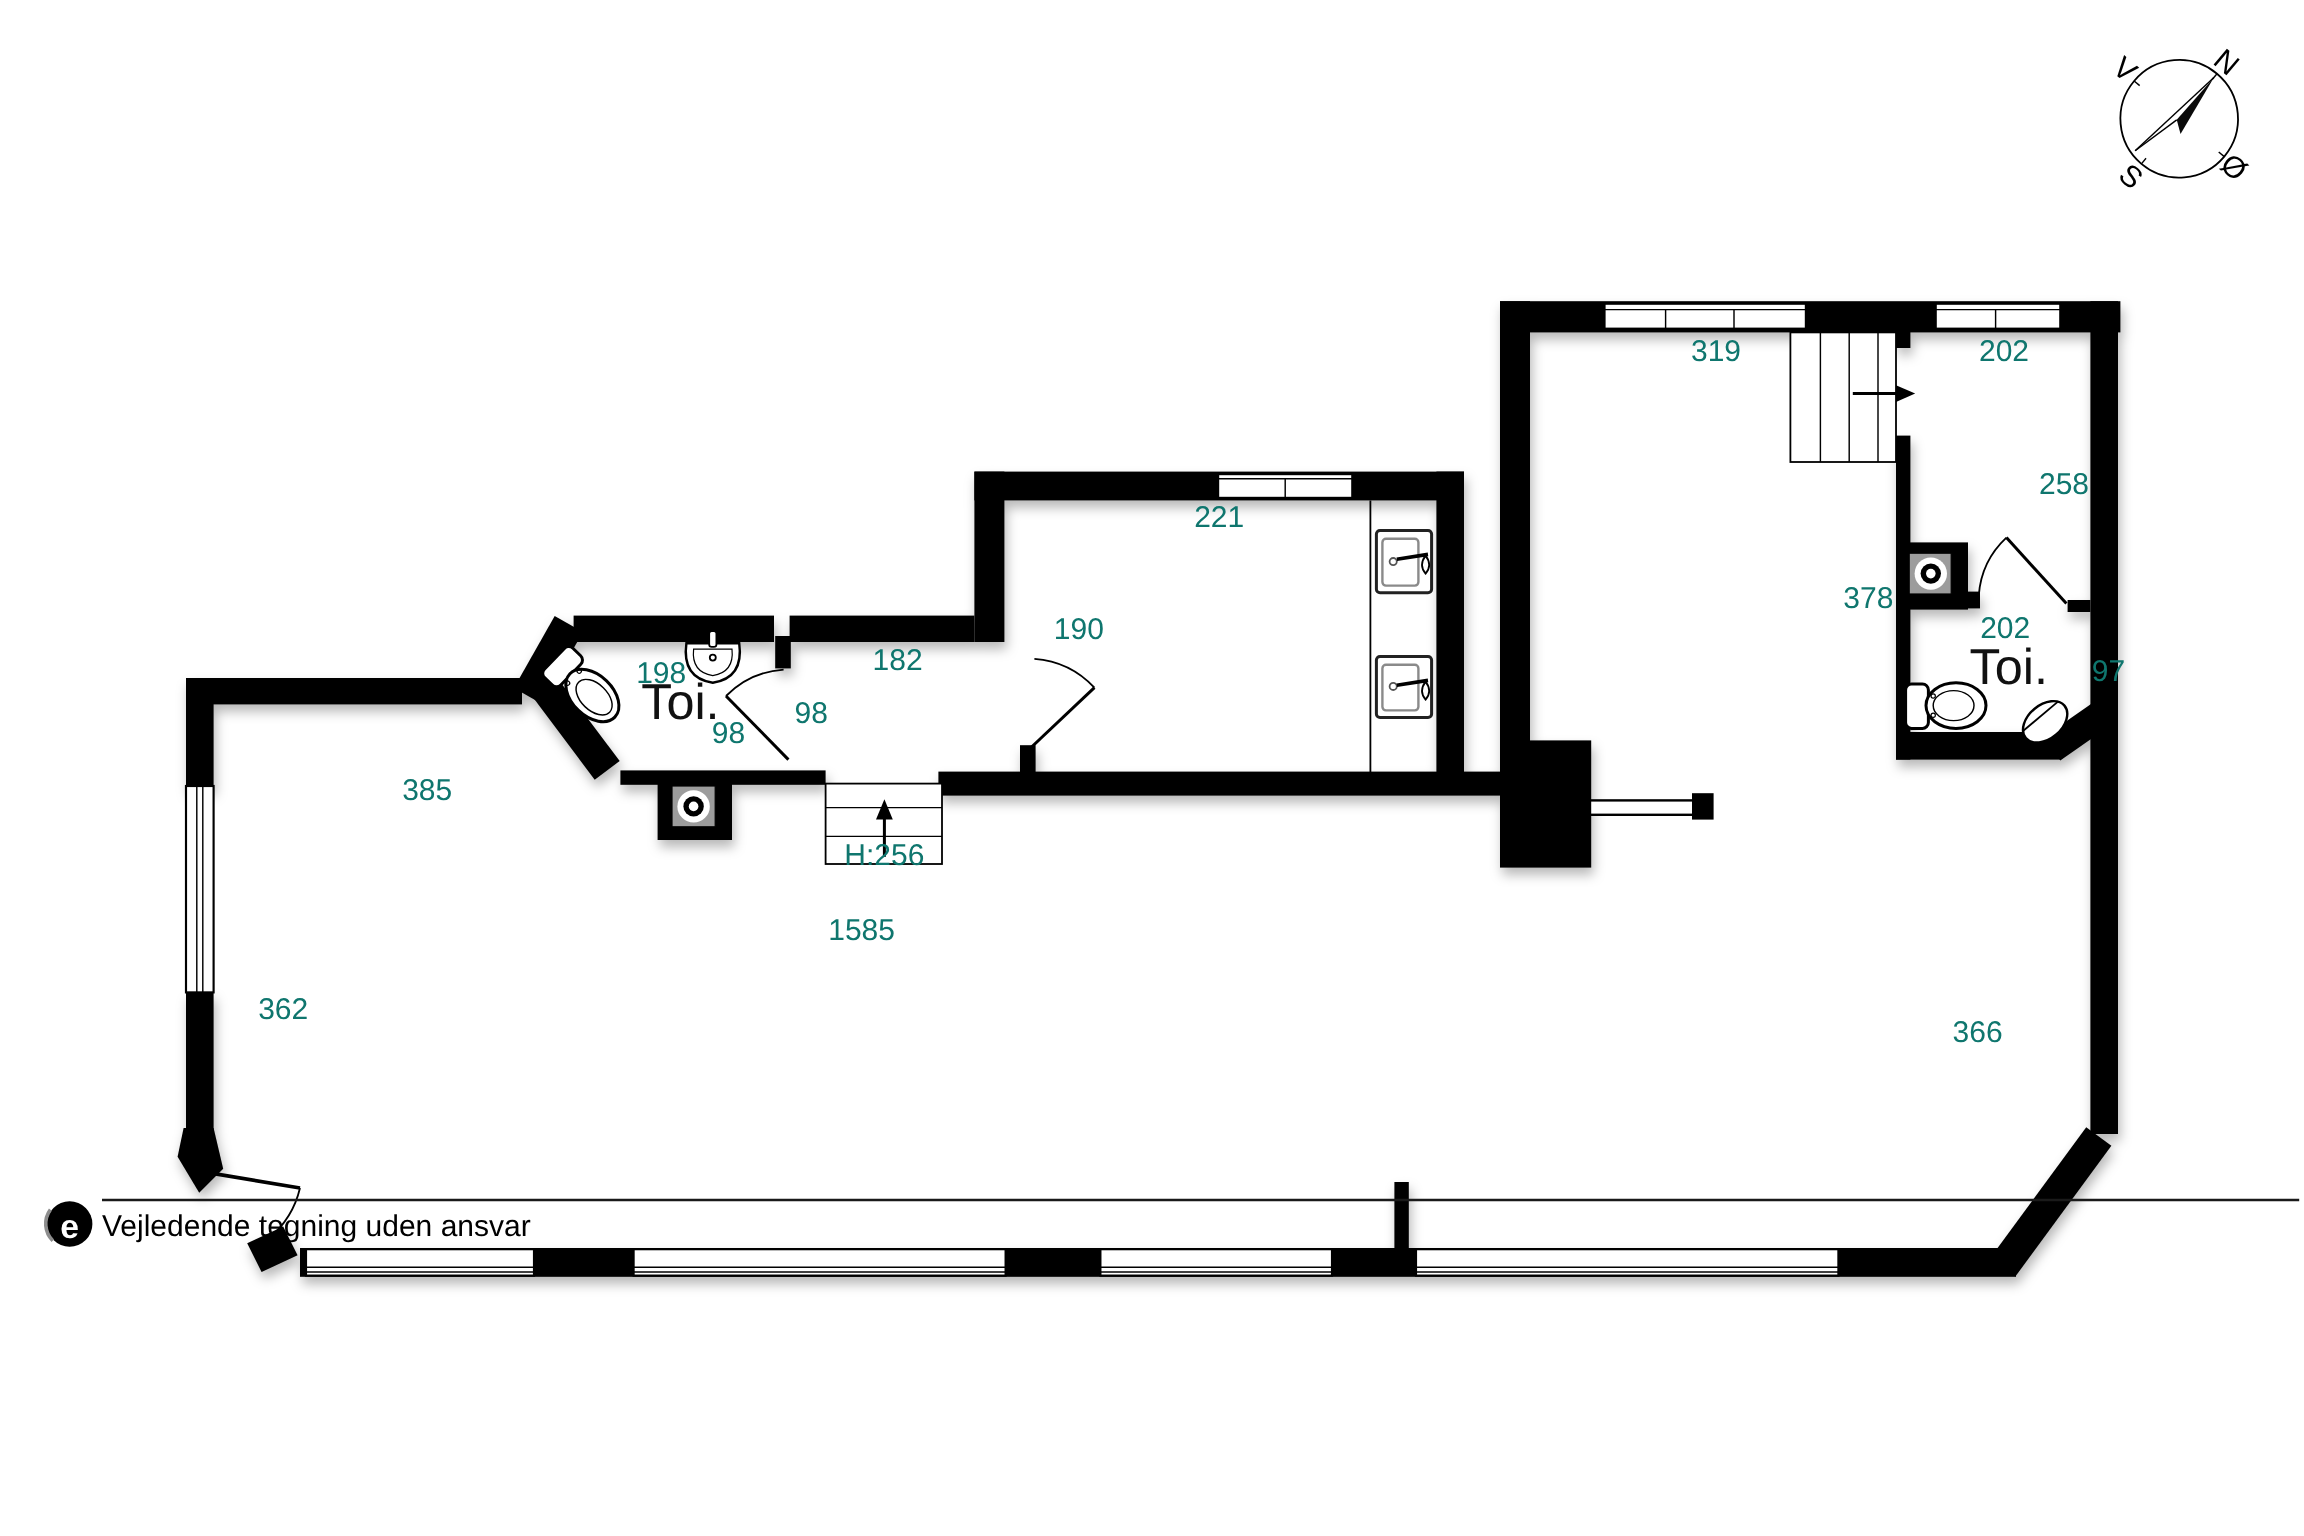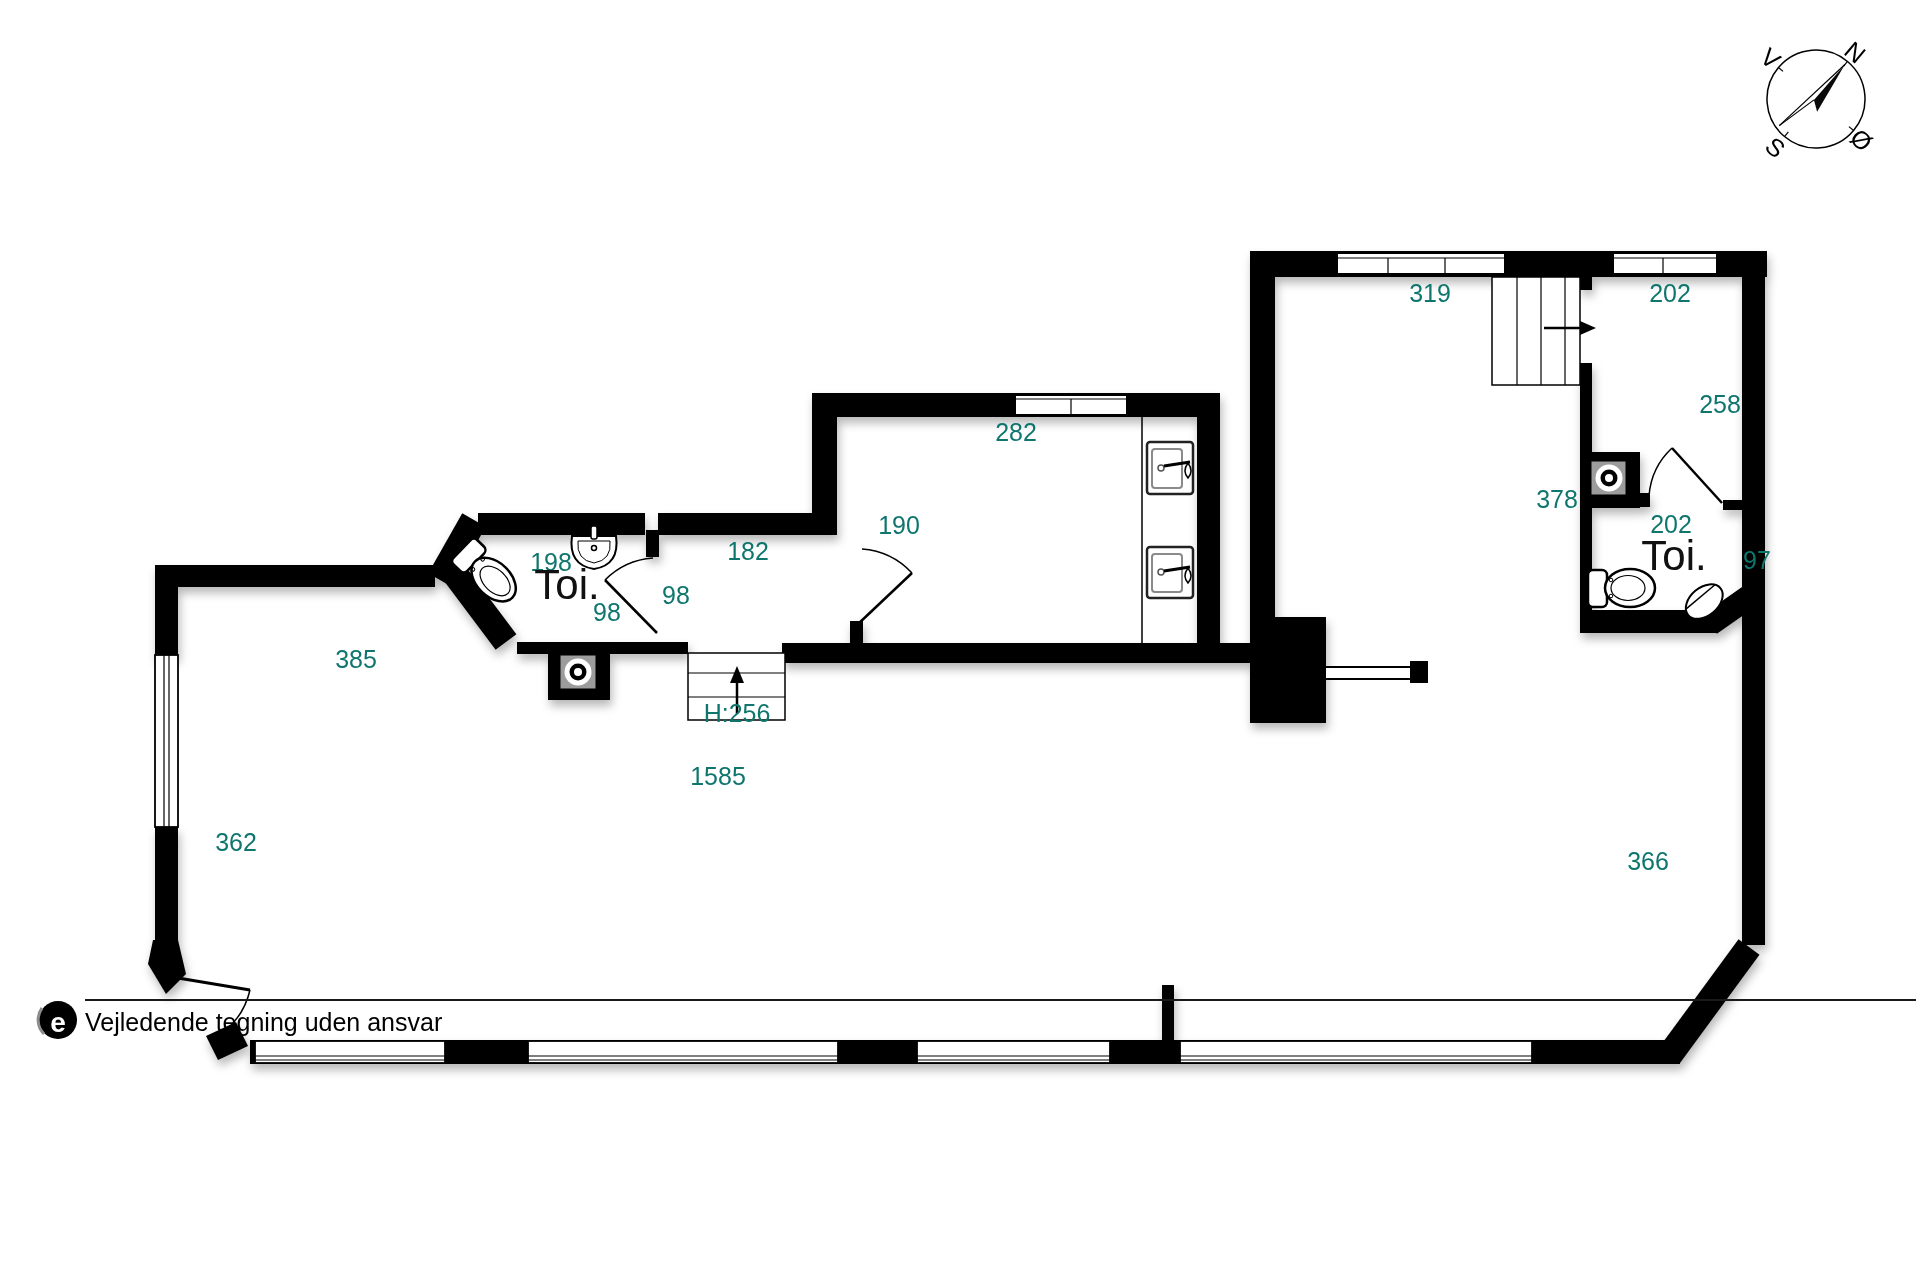--- a/index.html
+++ b/index.html
@@ -239,21 +239,21 @@
   </g>
 </svg>
 
 <div class="dim" style="left:1430px;top:293px;">319</div>
 <div class="dim" style="left:1670px;top:293px;">202</div>
 <div class="dim" style="left:1720px;top:404px;">258</div>
 <div class="dim" style="left:1557px;top:499px;">378</div>
 <div class="dim" style="left:1671px;top:524px;">202</div>
 <div class="room" style="left:1674px;top:556px;">Toi.</div>
 <div class="dim" style="left:1726px;top:560px;margin-left:31px;">97</div>
-<div class="dim" style="left:1016px;top:432px;">282</div>
+<div class="dim" style="left:1016px;top:432px;">221</div>
 <div class="dim" style="left:899px;top:525px;">190</div>
 <div class="dim" style="left:748px;top:551px;">182</div>
 <div class="dim" style="left:551px;top:562px;">198</div>
 <div class="room" style="left:567px;top:585px;">Toi.</div>
 <div class="dim" style="left:607px;top:612px;">98</div>
 <div class="dim" style="left:676px;top:595px;">98</div>
 <div class="dim" style="left:356px;top:659px;">385</div>
 <div class="dim" style="left:236px;top:842px;">362</div>
 <div class="dim" style="left:737px;top:713px;">H:256</div>
 <div class="dim" style="left:718px;top:776px;">1585</div>

